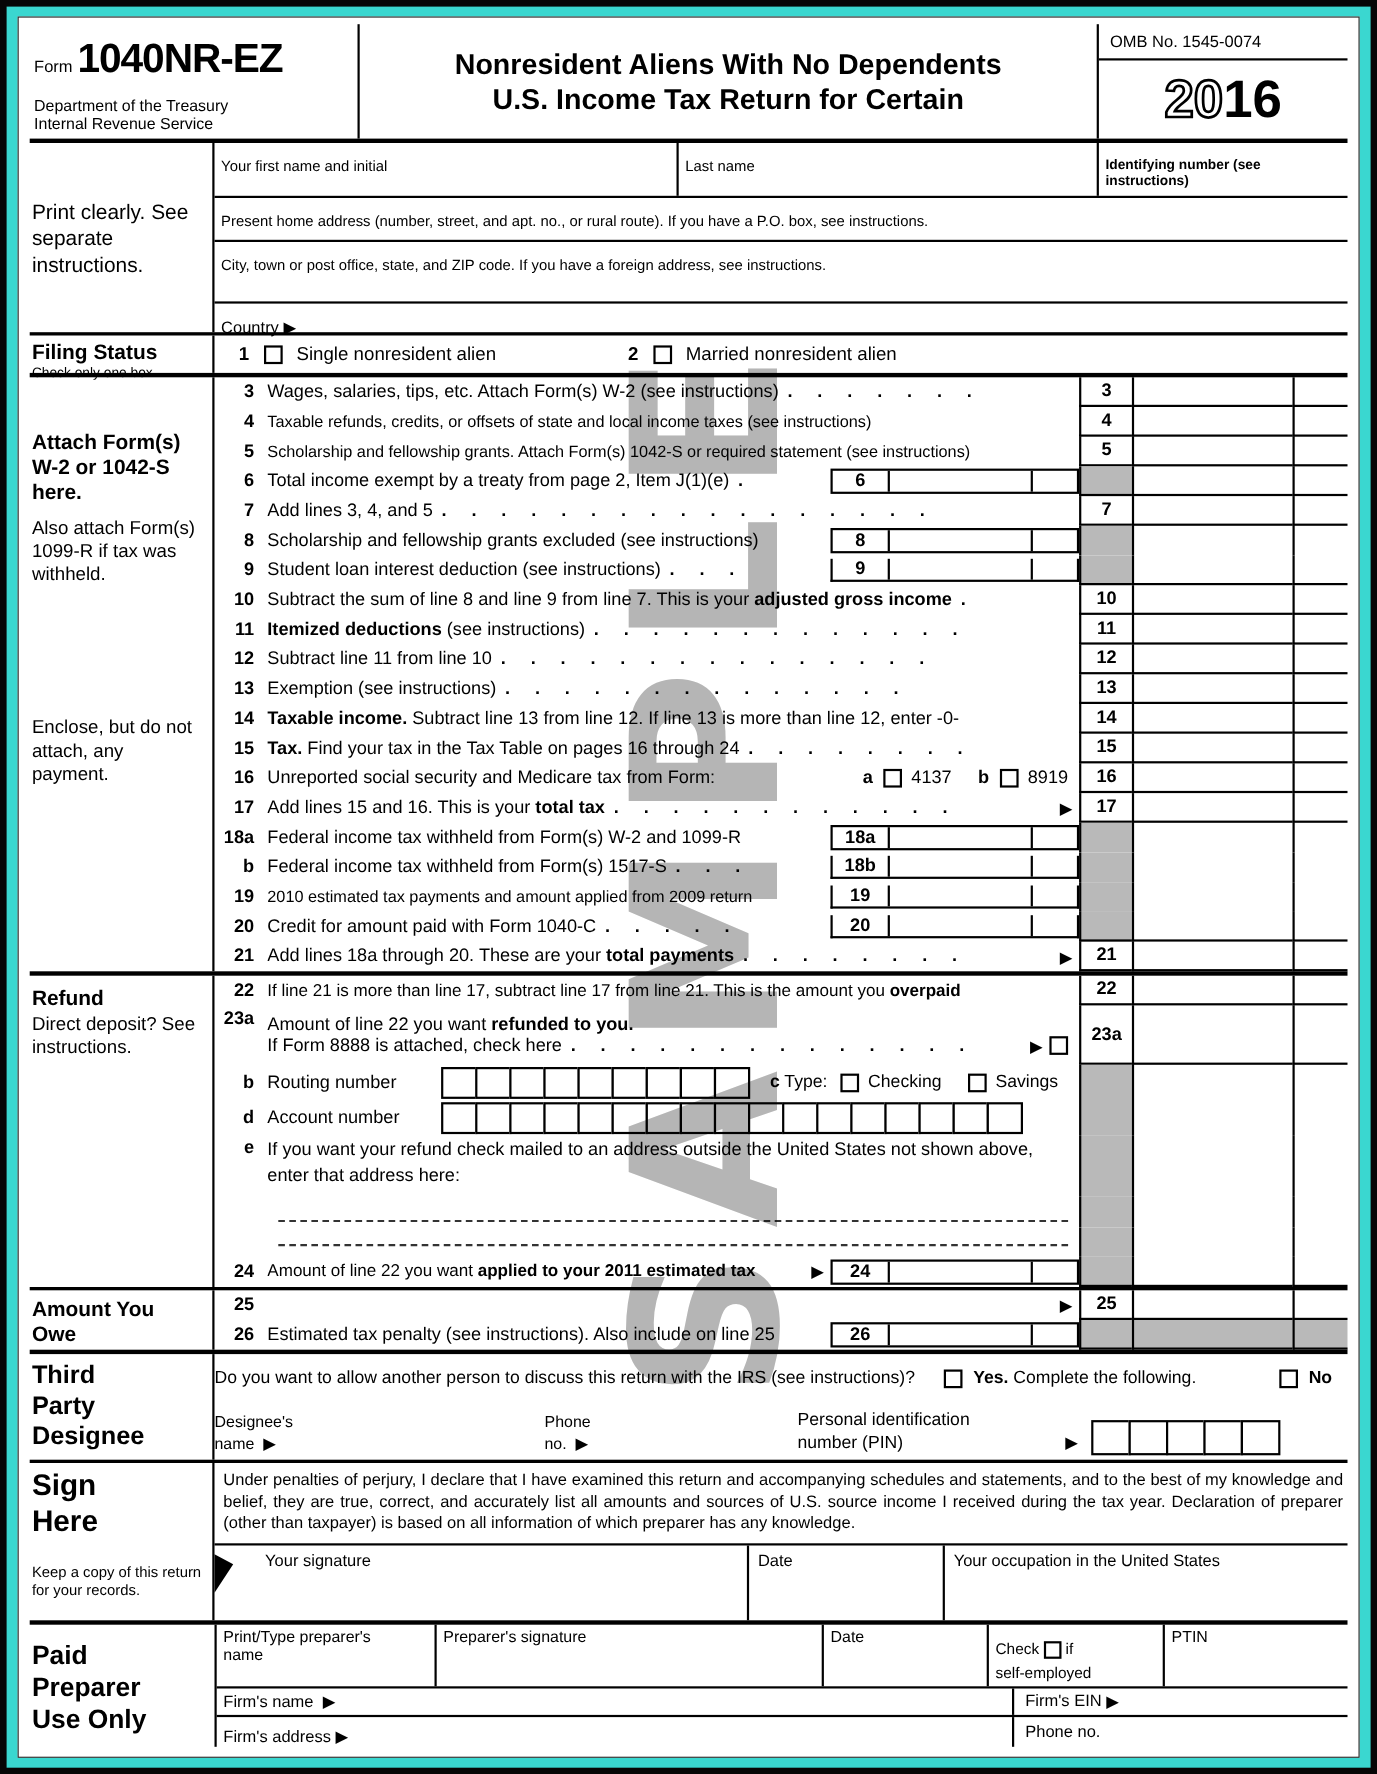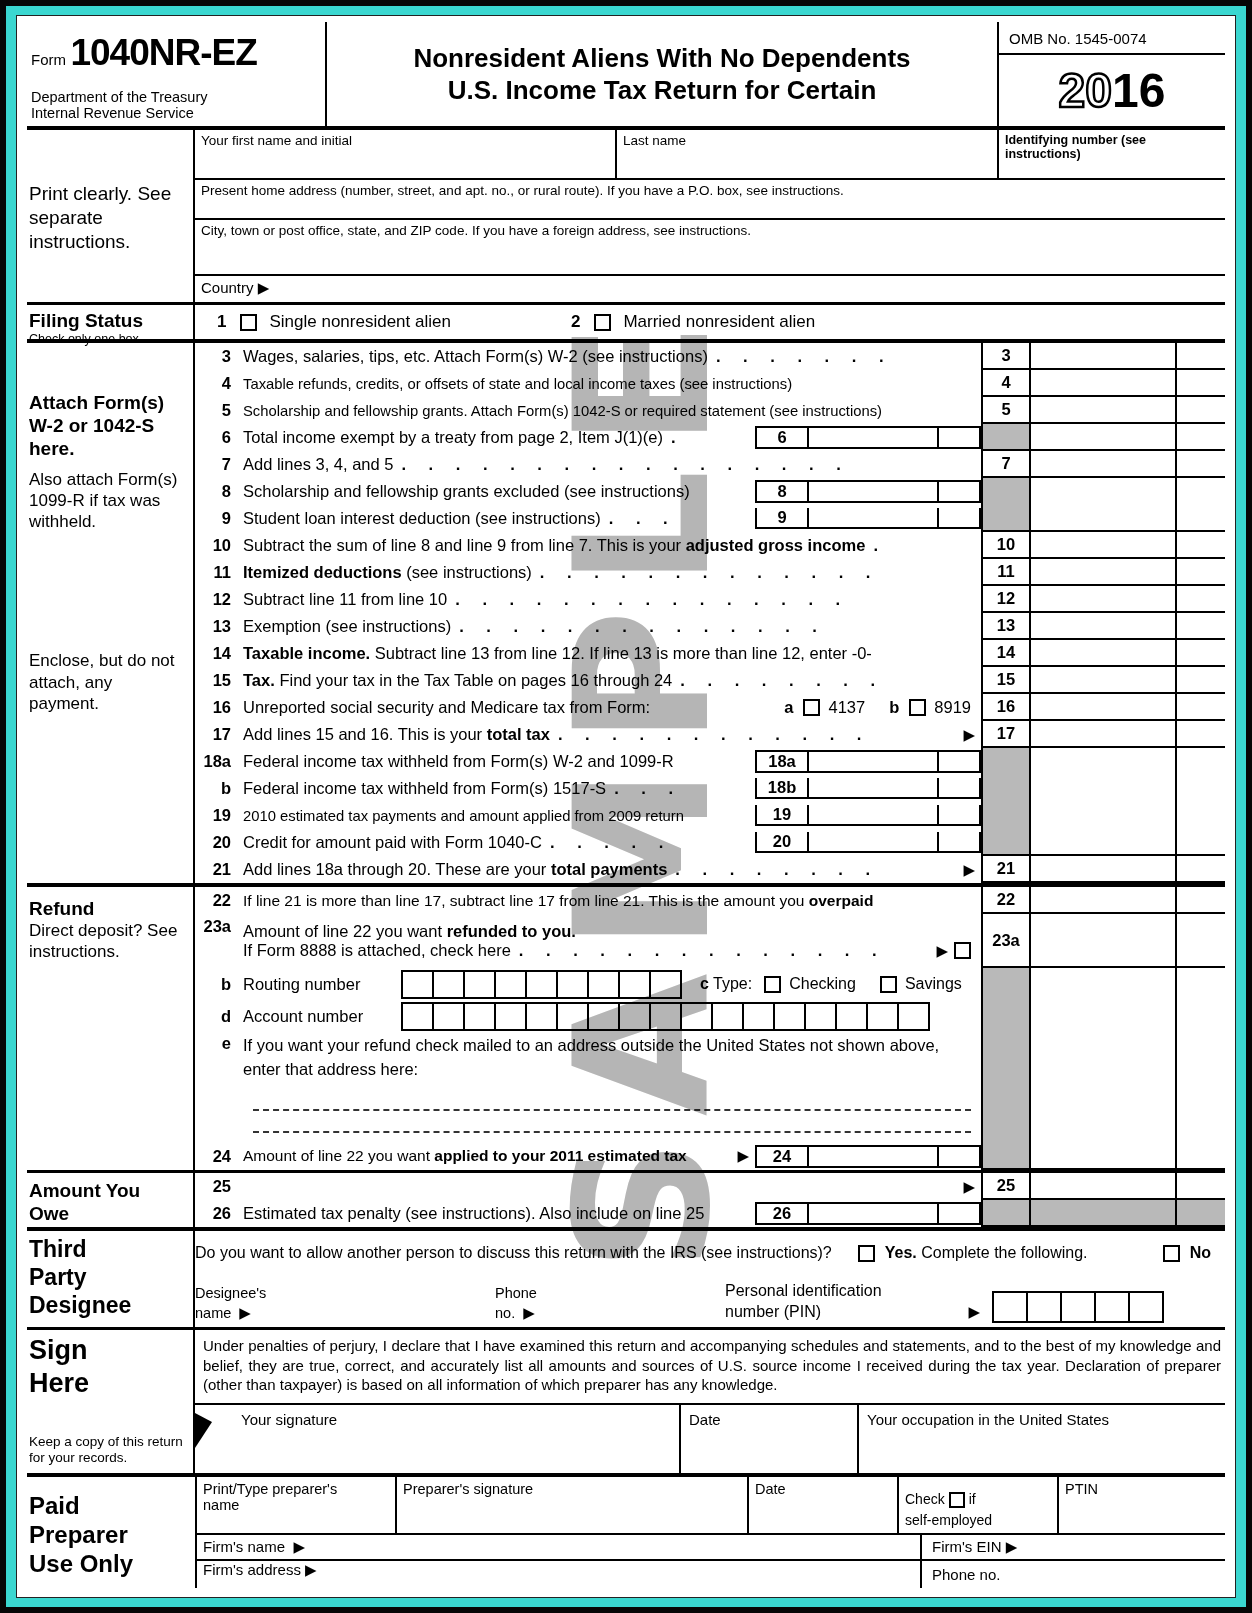--- a/index.html
+++ b/index.html
@@ -26,21 +26,21 @@
   
   .sect { display:flex; }
   .gut { width:168px; flex:none; border-right:2px solid #000; padding:4px 8px 0 2px; }
   .gbig { font-size:19px; font-weight:bold; line-height:1.22; }
   .gmed { font-size:17px; line-height:1.25; }
   .gsmall { font-size:12.5px; line-height:1.2; }
   .cnt { flex:1; min-width:0; }
 
   
   .idrow { display:flex; border-bottom:2px solid #000; }
-  .fcell { padding:3px 6px; font-size:13.5px; }
+  .fcell { padding:13px 6px; font-size:13.5px; }
   .fcell + .fcell { border-left:2px solid #000; }
   .r-name { height:50px; }
   .r-addr { height:40px; }
   .r-city { height:56px; }
   .r-ctry { height:26px; border-bottom:none; }
   .c-first { width:420px; }
   .c-last  { flex:1; }
   .c-id    { width:228px; font-weight:bold; font-size:12.5px; }
   .big-arr { font-size:15px; }
 
@@ -109,21 +109,21 @@
   .prep { border-top:4px solid #000; }
   .pp-r1 { display:flex; height:58px; border-bottom:2px solid #000; }
   .pp-c { padding:4px 6px; font-size:14.5px; }
   .ppname { flex:1; }
   .ppsig { width:352px; border-left:2px solid #000;margin-left:45px; }
   .ppdate { width:150px; border-left:2px solid #000; }
   .ppchk { width:160px; border-left:2px solid #000; font-size:14px; line-height:1.55; }
   .ppchk .cb { width:16px; height:16px; margin:0 4px; }
   .ppptin { width:168px; border-left:2px solid #000; }
   .pp-r2 { display:flex; height:26px; border-bottom:2px solid #000; align-items:center; }
-  .pp-r3 { display:flex; height:27px; align-items:flex-start; }
+  .pp-r3 { display:flex; height:27px; align-items:flex-end; }
   .ppfirm { flex:1; padding-left:6px; font-size:15px; }
   .ppein { width:305px; border-left:2px solid #000; padding-left:10px; font-size:15px; align-self:stretch; display:flex; align-items:center; }
 
   
   .watermark { position:absolute; left:625px; top:770px; width:1010px; height:215px;
     margin-left:-505px; margin-top:-108px; transform:rotate(-90deg);
     display:flex; align-items:center; justify-content:center;
     font-size:185px; font-weight:bold; letter-spacing:22px; color:#b5b5b5;
     mix-blend-mode:multiply; pointer-events:none; z-index:6; font-family:"DejaVu Sans",sans-serif; }
 </style>
@@ -665,21 +665,21 @@
       </div>
     </div>
   </div>
 
   <div class="sect sign">
     <div class="gut">
       <div class="gbig" style="font-size:27px;">
         <div>Sign</div>
         <div>Here</div>
       </div>
-      <div class="gsmall" style="margin-top:34px;font-size:13.5px;">Keep a copy of this return for your records.</div>
+      <div class="gsmall" style="margin-top:22px;font-size:13.5px;">Keep a copy of this return for your records.</div>
     </div>
     <div class="cnt">
       <div class="perjury">Under penalties of perjury, I declare that I have examined this return and accompanying schedules and statements, and to the best of my knowledge and belief, they are true, correct, and accurately list all amounts and sources of U.S. source income I received during the tax year. Declaration of preparer (other than taxpayer) is based on all information of which preparer has any knowledge.</div>
       <div class="sig-row">
         <div class="sig-arrow">
                 <span class="tri"></span>
               </div>
         <div class="sig-cell sc-sig"><span>Your signature</span></div>
         <div class="sig-cell sc-date"><span>Date</span></div>
         <div class="sig-cell sc-occ"><span>Your occupation in the United States</span></div>

